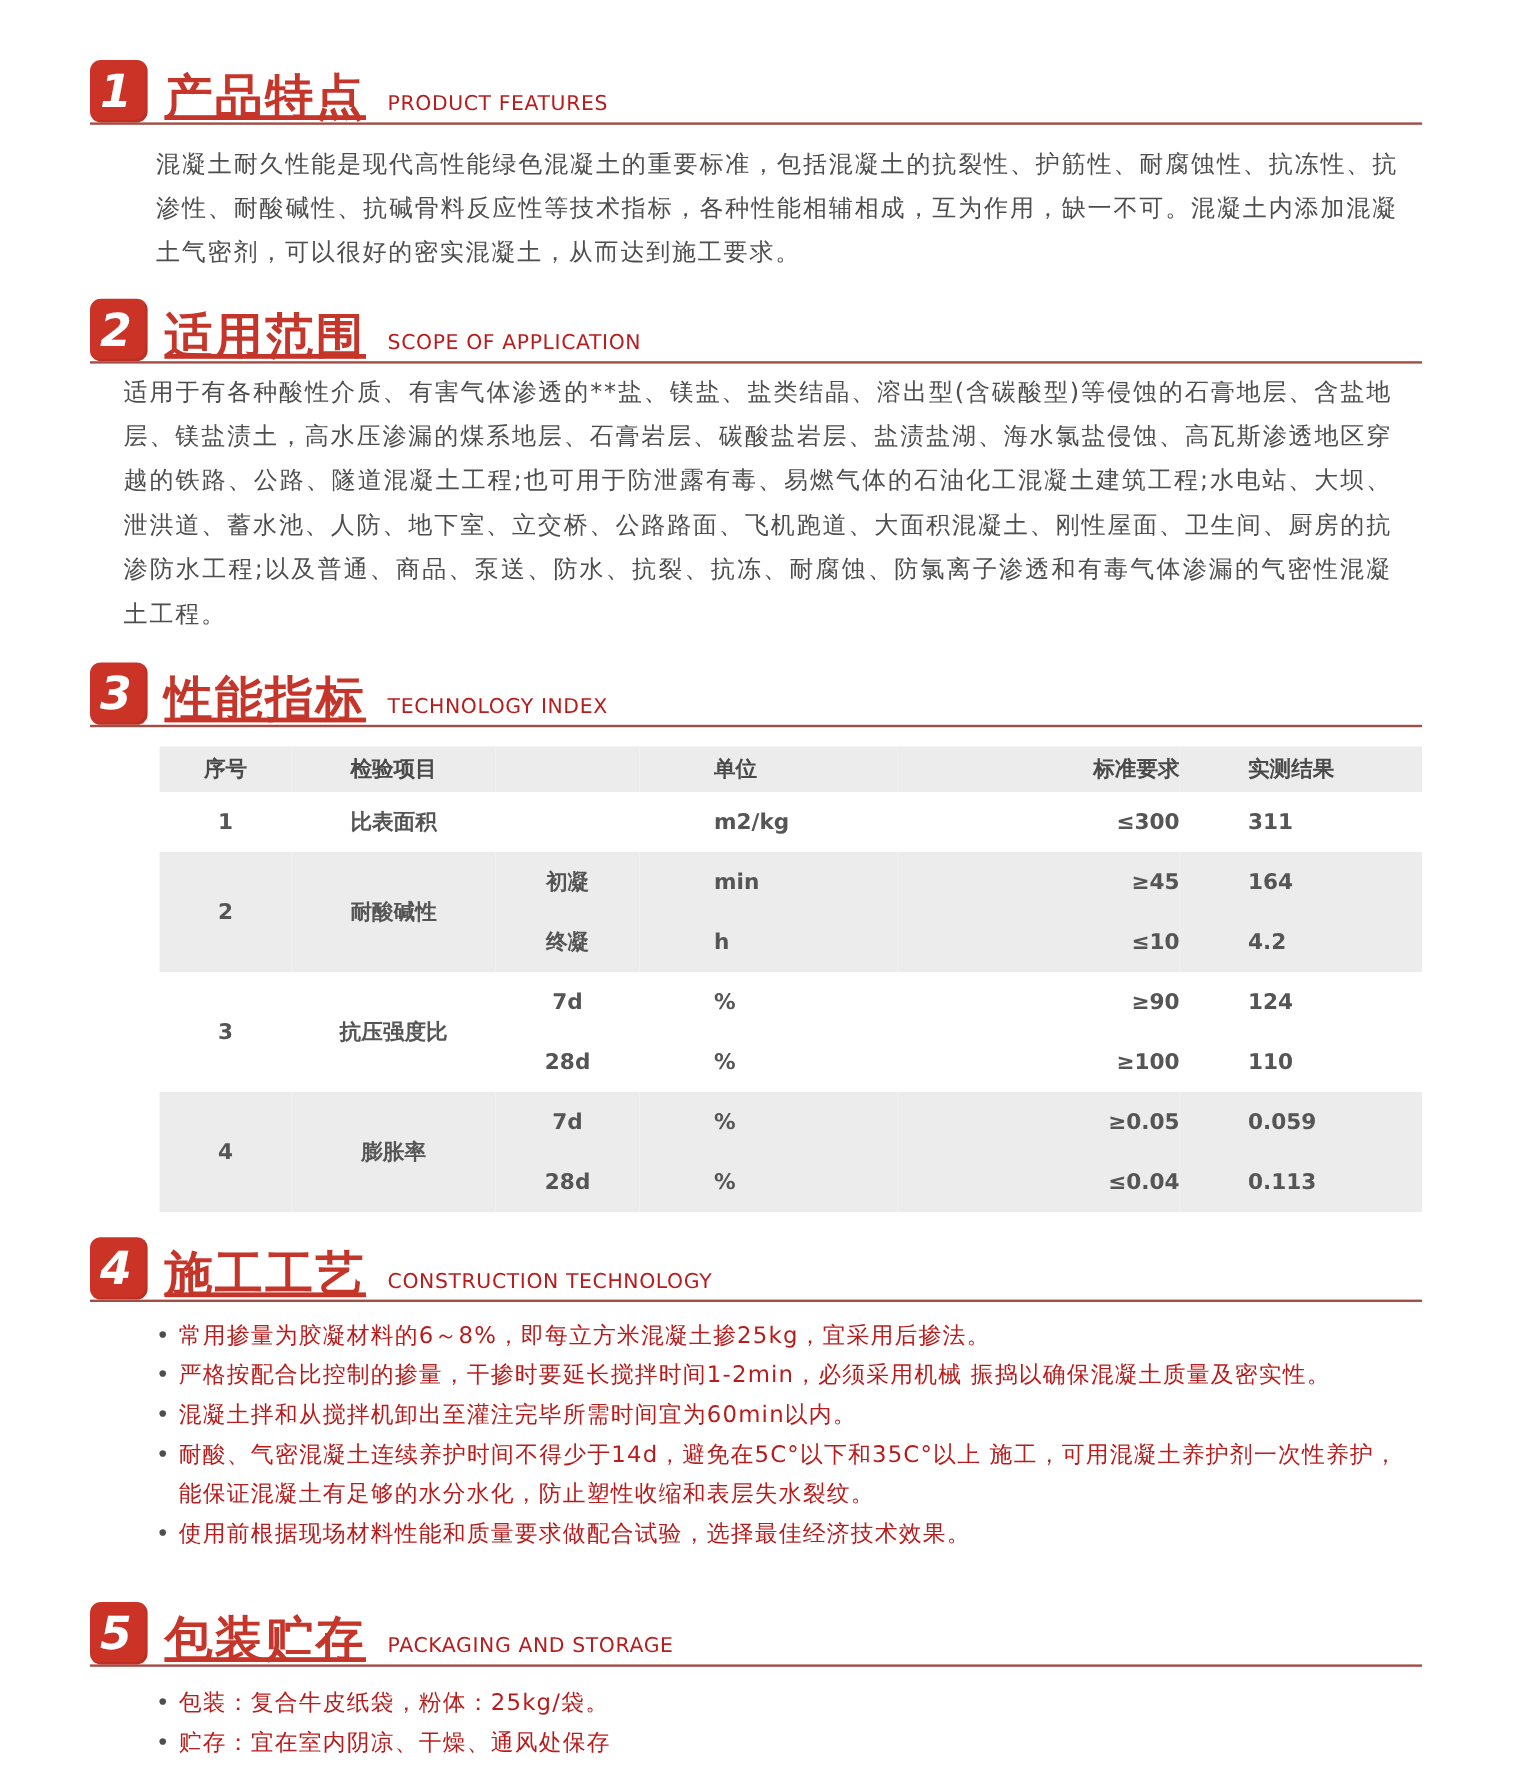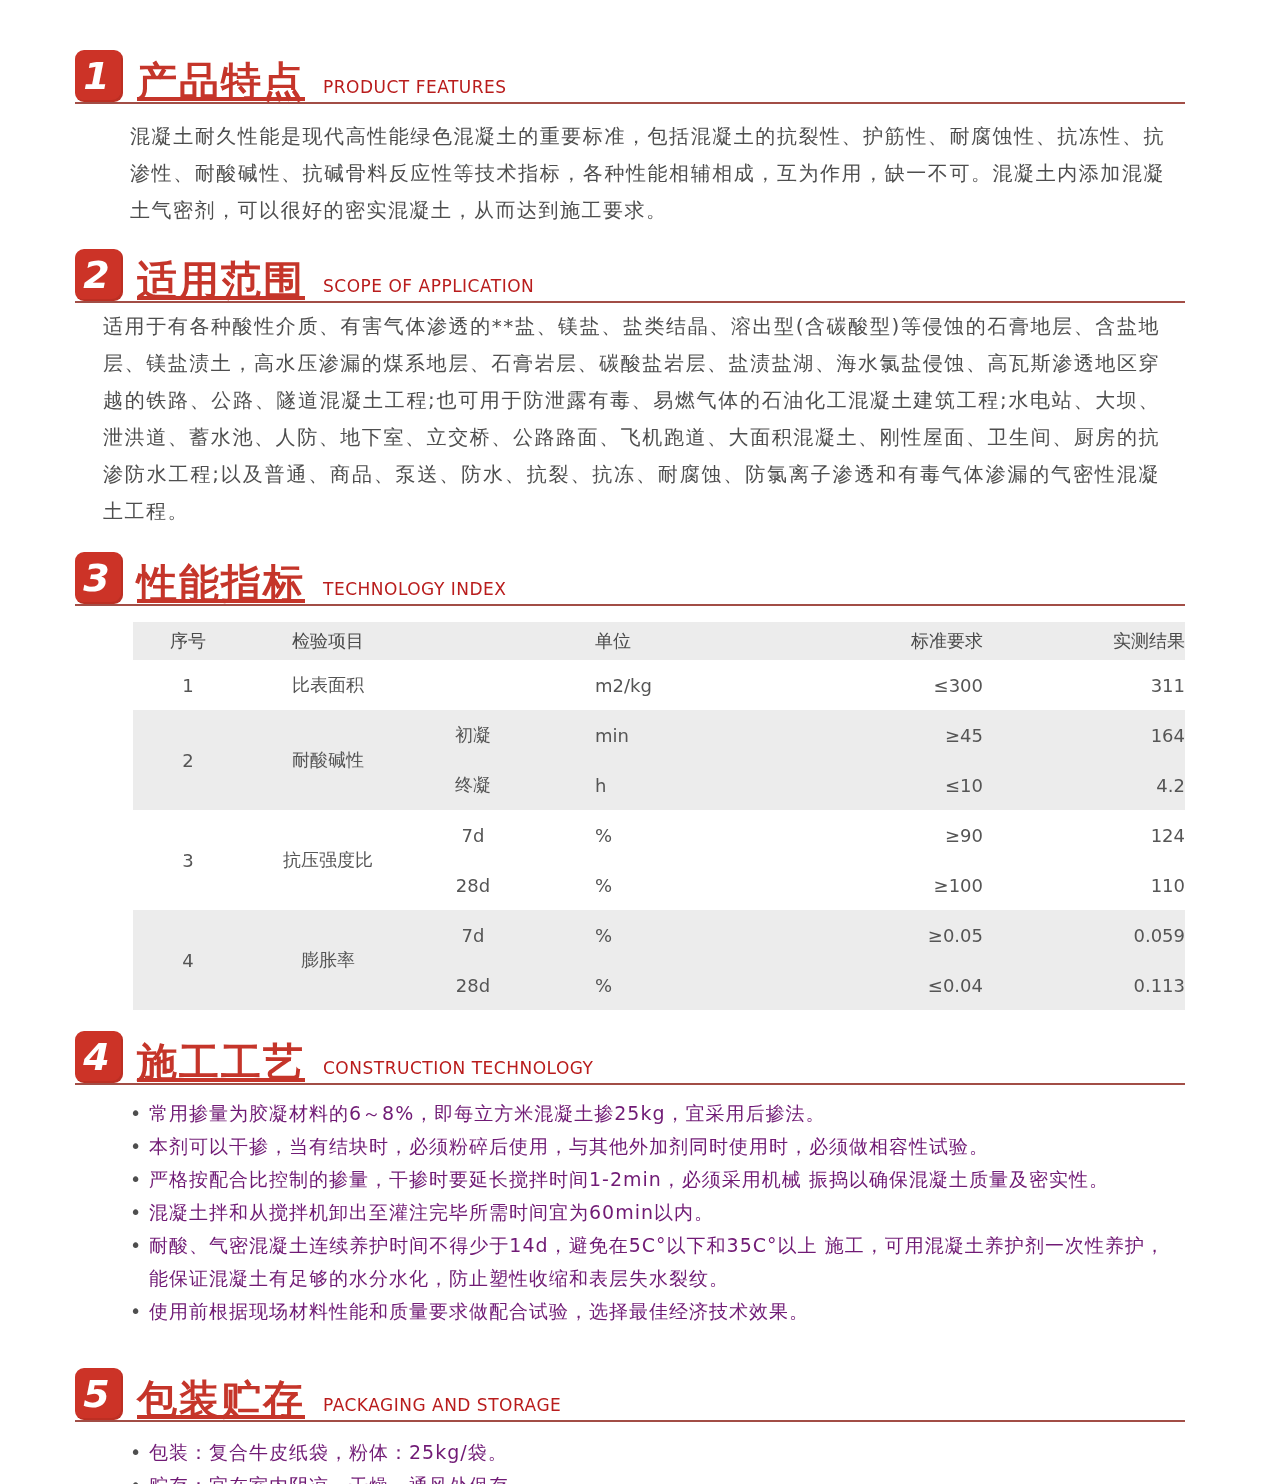--- a/index.html
+++ b/index.html
@@ -47,36 +47,36 @@
     margin:16px 0 0 58px; width:1052px;
     border-collapse:collapse; table-layout:fixed;
     font-size:18px; color:#555555;
   }
   table.perf col.c-no { width:110px; }
   table.perf col.c-item { width:170px; }
   table.perf col.c-sub { width:120px; }
   table.perf col.c-unit { width:215px; }
   table.perf col.c-std { width:235px; }
   table.perf col.c-res { width:202px; }
-  table.perf th, table.perf td { font-weight:normal; vertical-align:middle; }
+  table.perf th, table.perf td { font-weight:bold; vertical-align:middle; }
   table.perf thead tr { height:38px; background:#ececec; }
   table.perf thead th { color:#4a4a4a; }
   tr.row-single { height:50px; }
   tr.row-sub { height:50px; }
   .shade { background:#ececec; }
   .cell-c { text-align:center; }
   .cell-unit { text-align:left; padding-left:62px; }
   .cell-std { text-align:right; padding-left:57px; }
-  .cell-res { text-align:right; padding-left:57px; }
+  .cell-res { text-align:left; padding-left:57px; }
 
   ul.bullets { list-style:none; margin:12px 0 0 55px; width:1035px; }
   ul.bullets li {
     position:relative; padding-left:19px;
     font-size:19px; line-height:33px; letter-spacing:1px;
-    color:#701a75; text-align:justify;
+    color:#b91c1c; text-align:justify;
   }
   ul.bullets li::before {
     content:"\2022"; position:absolute; left:0; top:0;
     color:#4e4e4e; font-size:19px;
   }
   ul.bullets-s5 { margin-top:14px; }
 </style>
 </head>
 <body>
 
@@ -180,21 +180,20 @@
 </div>
 
 <div class="section sec-4">
   <div class="sec-head">
     <div class="badge">4</div>
     <div class="title-zh">施工工艺</div>
     <div class="title-en">CONSTRUCTION TECHNOLOGY</div>
   </div>
   <ul class="bullets">
     <li>常用掺量为胶凝材料的6～8%，即每立方米混凝土掺25kg，宜采用后掺法。</li>
-    <li>本剂可以干掺，当有结块时，必须粉碎后使用，与其他外加剂同时使用时，必须做相容性试验。</li>
     <li>严格按配合比控制的掺量，干掺时要延长搅拌时间1-2min，必须采用机械 振捣以确保混凝土质量及密实性。</li>
     <li>混凝土拌和从搅拌机卸出至灌注完毕所需时间宜为60min以内。</li>
     <li>耐酸、气密混凝土连续养护时间不得少于14d，避免在5C°以下和35C°以上 施工，可用混凝土养护剂一次性养护，能保证混凝土有足够的水分水化，防止塑性收缩和表层失水裂纹。</li>
     <li>使用前根据现场材料性能和质量要求做配合试验，选择最佳经济技术效果。</li>
   </ul>
 </div>
 
 <div class="section sec-5">
   <div class="sec-head">
     <div class="badge">5</div>

